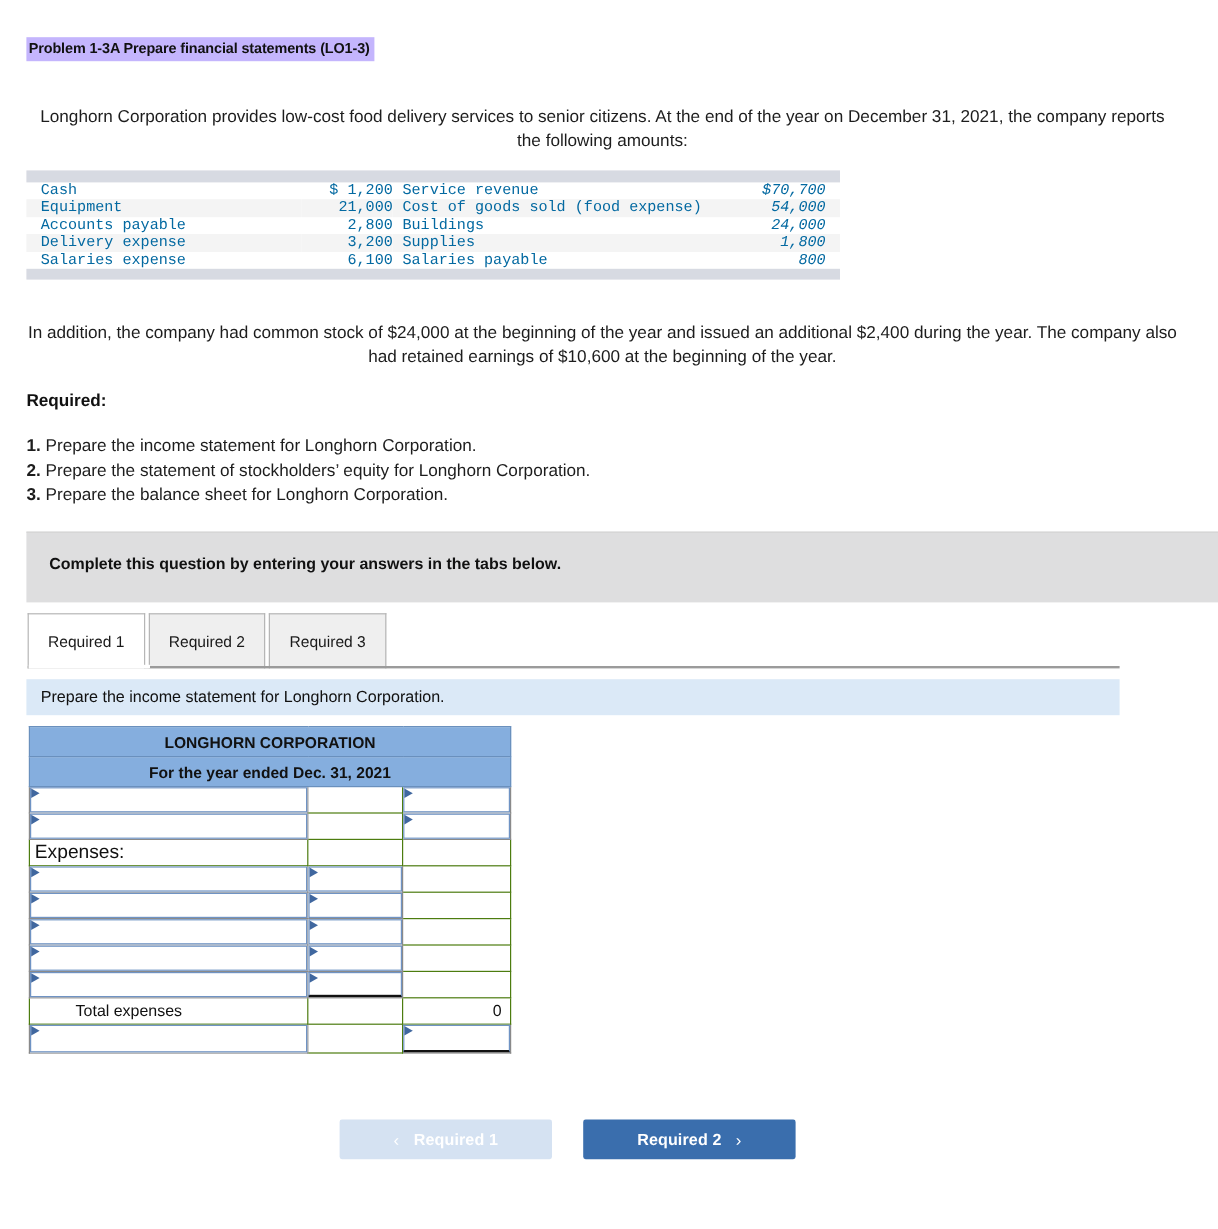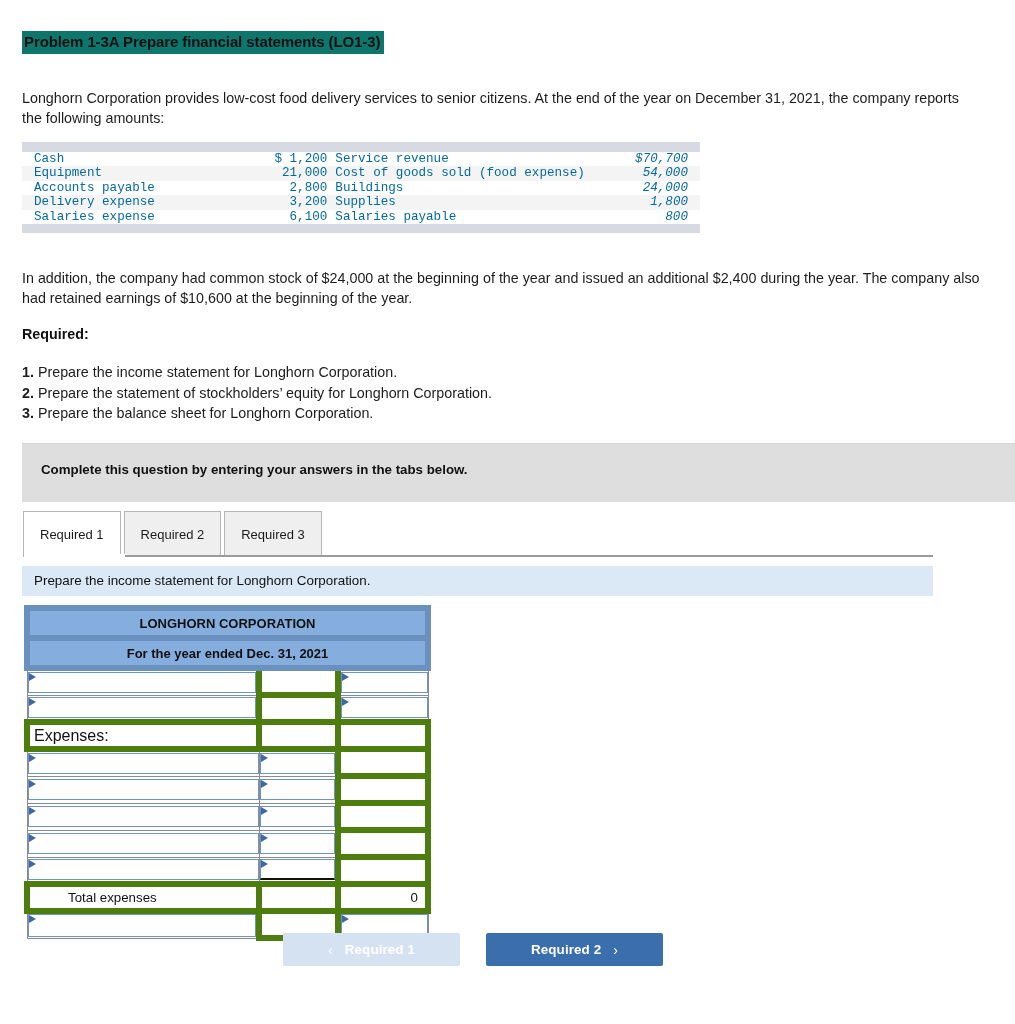--- a/index.html
+++ b/index.html
@@ -15,35 +15,36 @@
     -webkit-font-smoothing: antialiased;
     position: relative;
     overflow: hidden;
   }
 
   
   .problem-title {
     position: absolute;
     left: 22px;
     top: 31px;
-    background: #0f766e;
-    font-size: 15px;
+    background: #c4b5fd;
+    font-size: 12px;
     font-weight: bold;
     letter-spacing: -0.1px;
     padding: 2px 4px 4px 2px;
     color: #111;
     white-space: nowrap;
   }
 
   
   .para {
     position: absolute;
     font-size: 14.3px;
     line-height: 20px;
     color: #1d1d1d;
+    text-align: center;
   }
   .para-intro { left: 22px; top: 88px; width: 960px; }
   .para-addition { left: 22px; top: 268px; width: 960px; }
 
   
   .amounts {
     position: absolute;
     left: 22px;
     top: 142px;
     width: 678px;
@@ -178,21 +179,21 @@
   .ws {
     position: absolute;
     left: 24px;
     top: 605px;
     width: 401px;
     border-collapse: collapse;
     table-layout: fixed;
     font-size: 12.8px;
   }
   .ws td {
-    border: 6px solid #4d7c0f;
+    border: 1px solid #4d7c0f;
     height: 21px;
     padding: 0;
     vertical-align: middle;
     background: #ffffff;
   }
   .ws col.c1 { width: 232px; }
   .ws col.c2 { width: 79px; }
   .ws col.c3 { width: 90px; }
 
   .ws .hdr {

